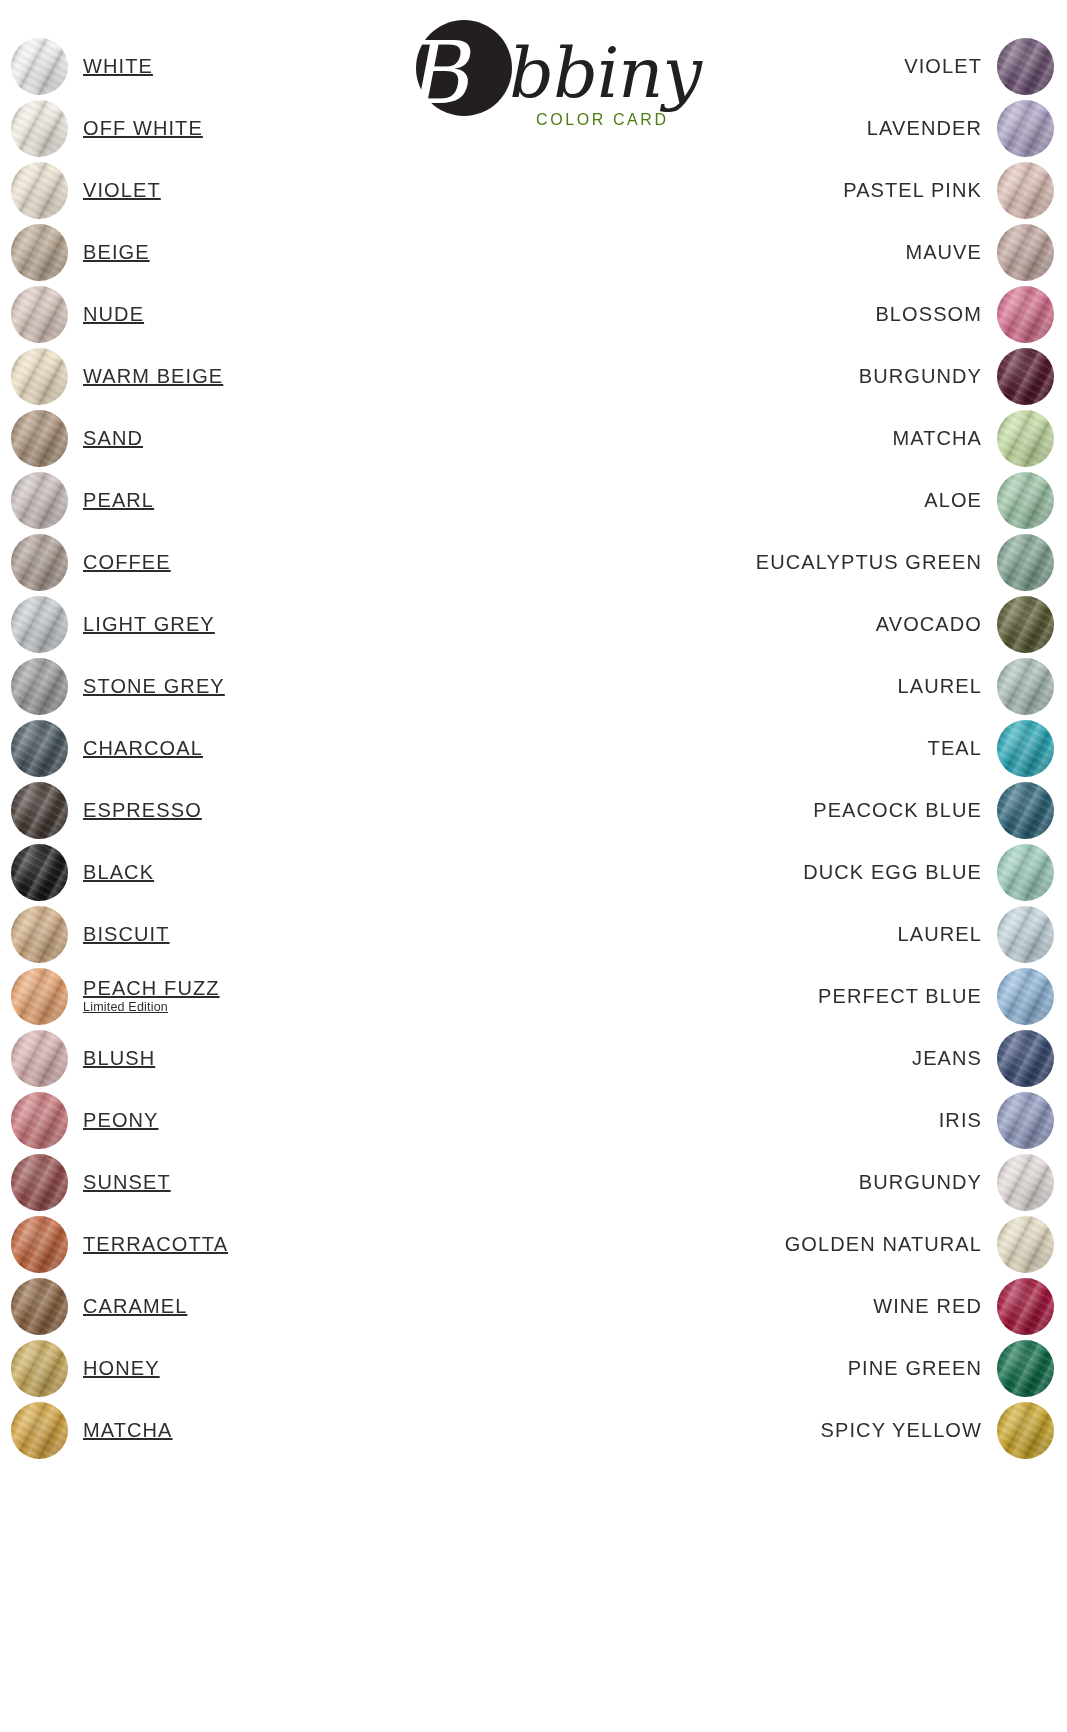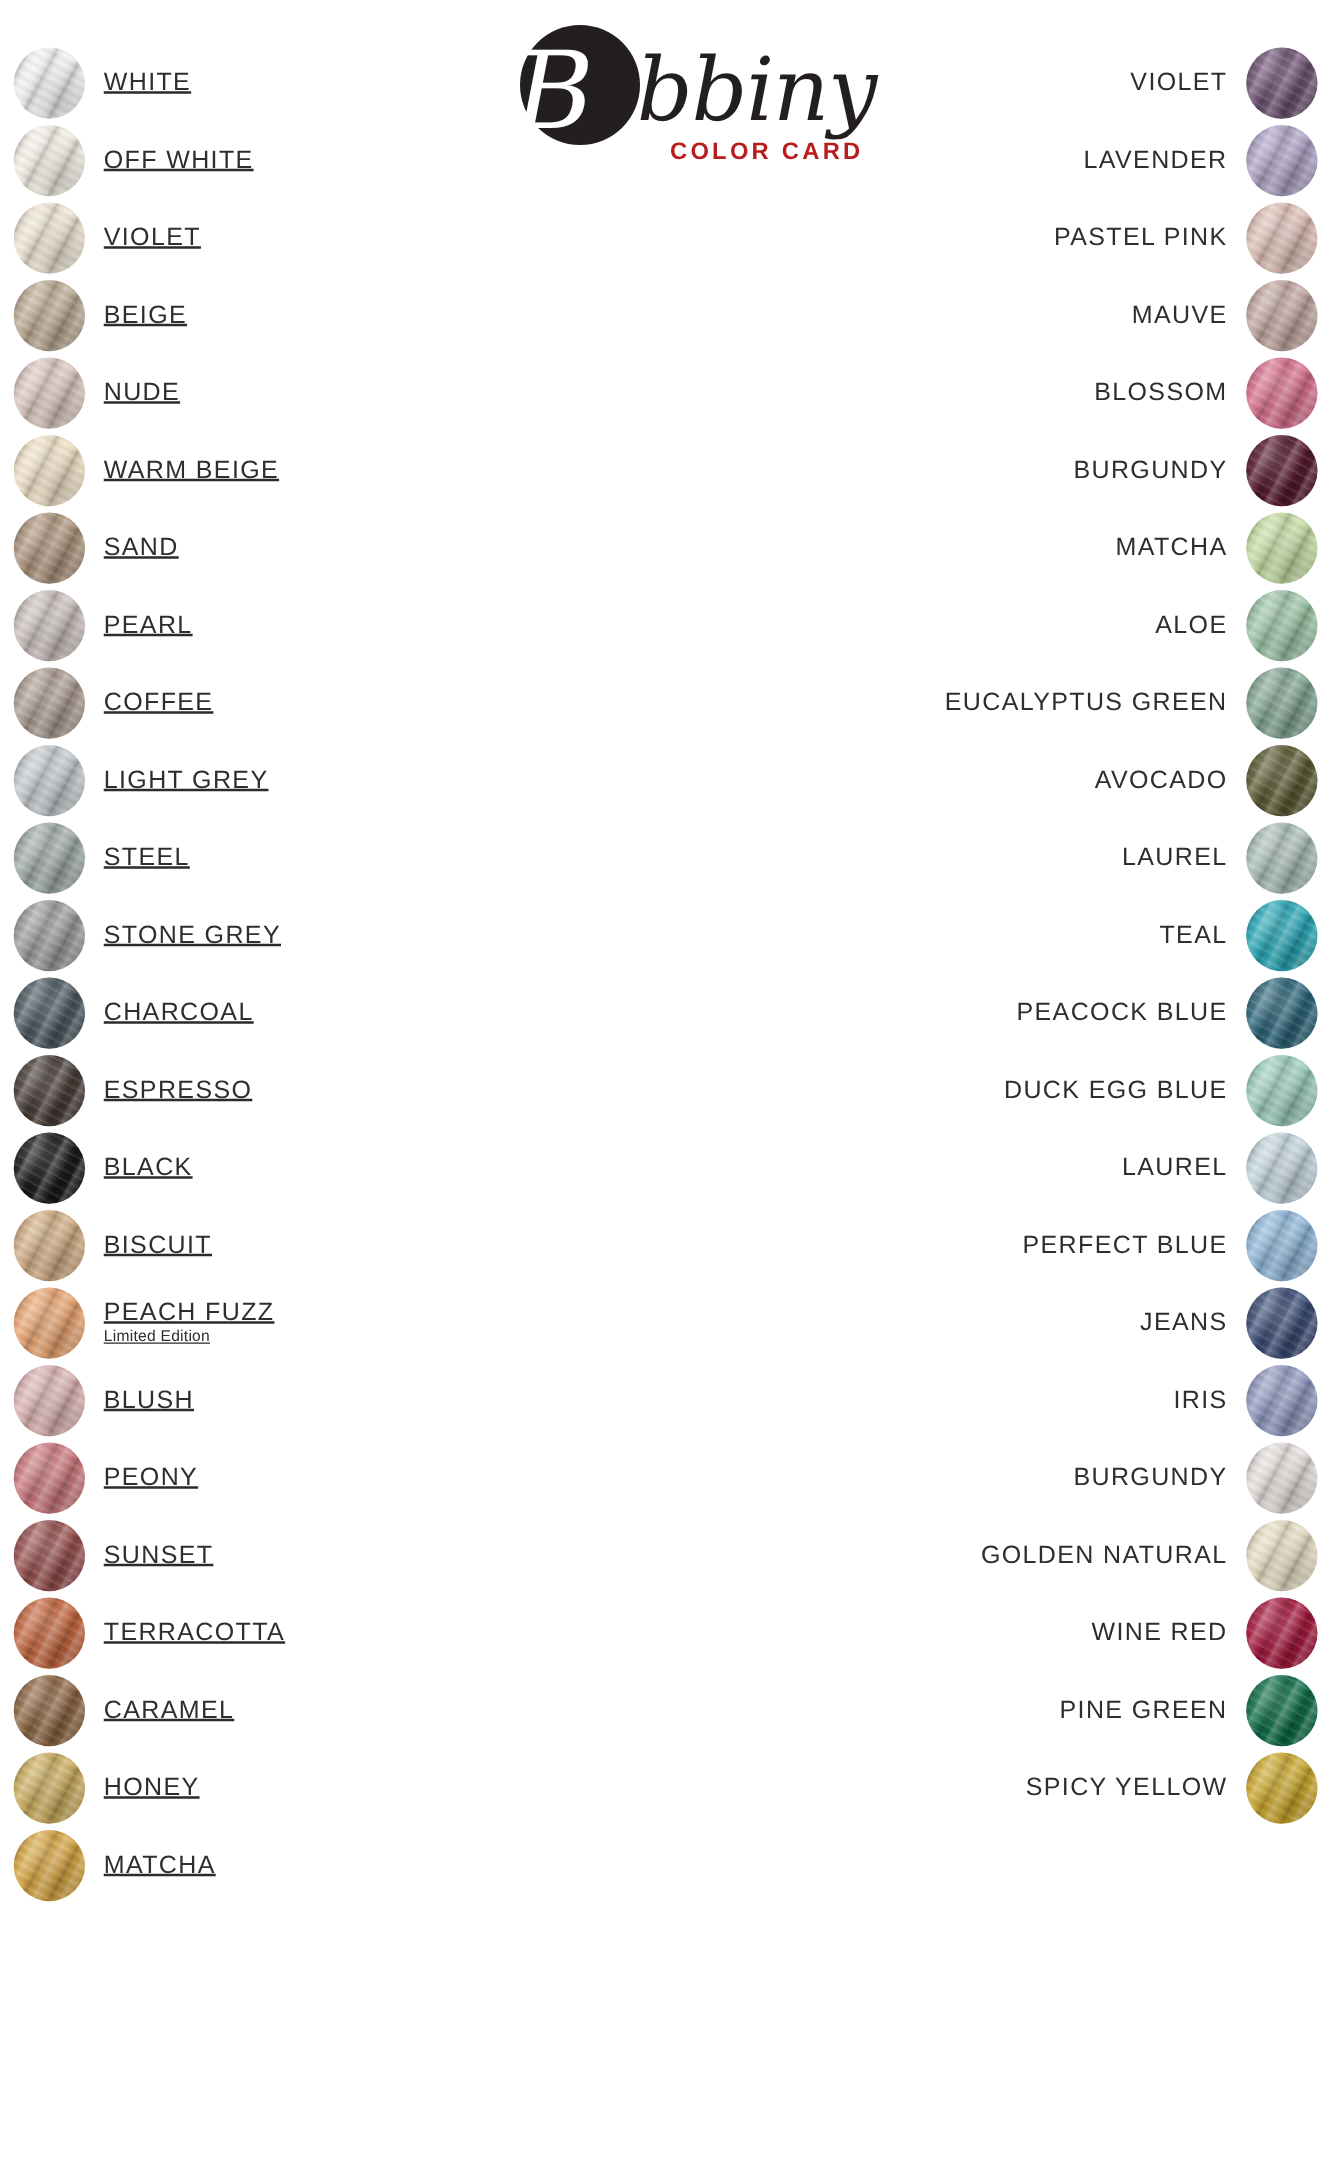--- a/index.html
+++ b/index.html
@@ -50,24 +50,24 @@
   .logo-script .initial{
     color:#ffffff;
     font-size:86px;
     position:relative;
     top:6px;
     margin-right:-6px;
   }
   .logo-sub{
     position:absolute;
     left:130px; top:103px;
-    font-size:19px;
+    font-size:16px;
     letter-spacing:2.6px;
-    color:#b91c1c;
-    font-weight:700;
+    color:#4d7c0f;
+    font-weight:400;
     white-space:nowrap;
   }
 
   
   .column{
     position:absolute;
     top:35px;
   }
   #column-left{ left:11px; }
   #column-right{ right:13px; }
@@ -256,30 +256,20 @@
       <div class="swatch" style="background: rgb(196, 200, 203);">
         <div class="cords"></div>
         <div class="twist"></div>
         <div class="shade"></div>
       </div>
       <div class="label-box">
         <div class="label">LIGHT GREY</div>
       </div>
     </div>
     <div class="swatch-row">
-      <div class="swatch" style="background: rgb(159, 170, 166);">
-        <div class="cords"></div>
-        <div class="twist"></div>
-        <div class="shade"></div>
-      </div>
-      <div class="label-box">
-        <div class="label">STEEL</div>
-      </div>
-    </div>
-    <div class="swatch-row">
       <div class="swatch" style="background: rgb(154, 155, 157);">
         <div class="cords"></div>
         <div class="twist"></div>
         <div class="shade"></div>
       </div>
       <div class="label-box">
         <div class="label">STONE GREY</div>
       </div>
     </div>
     <div class="swatch-row">

